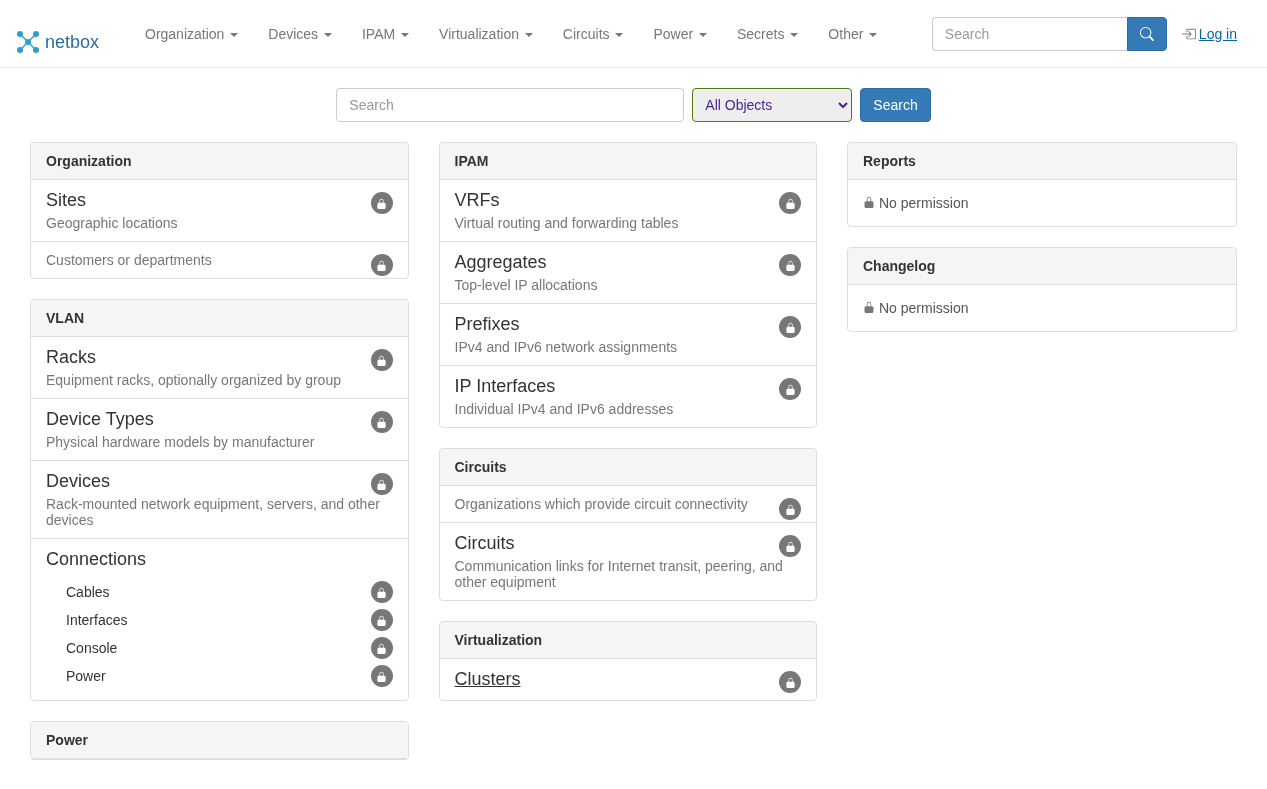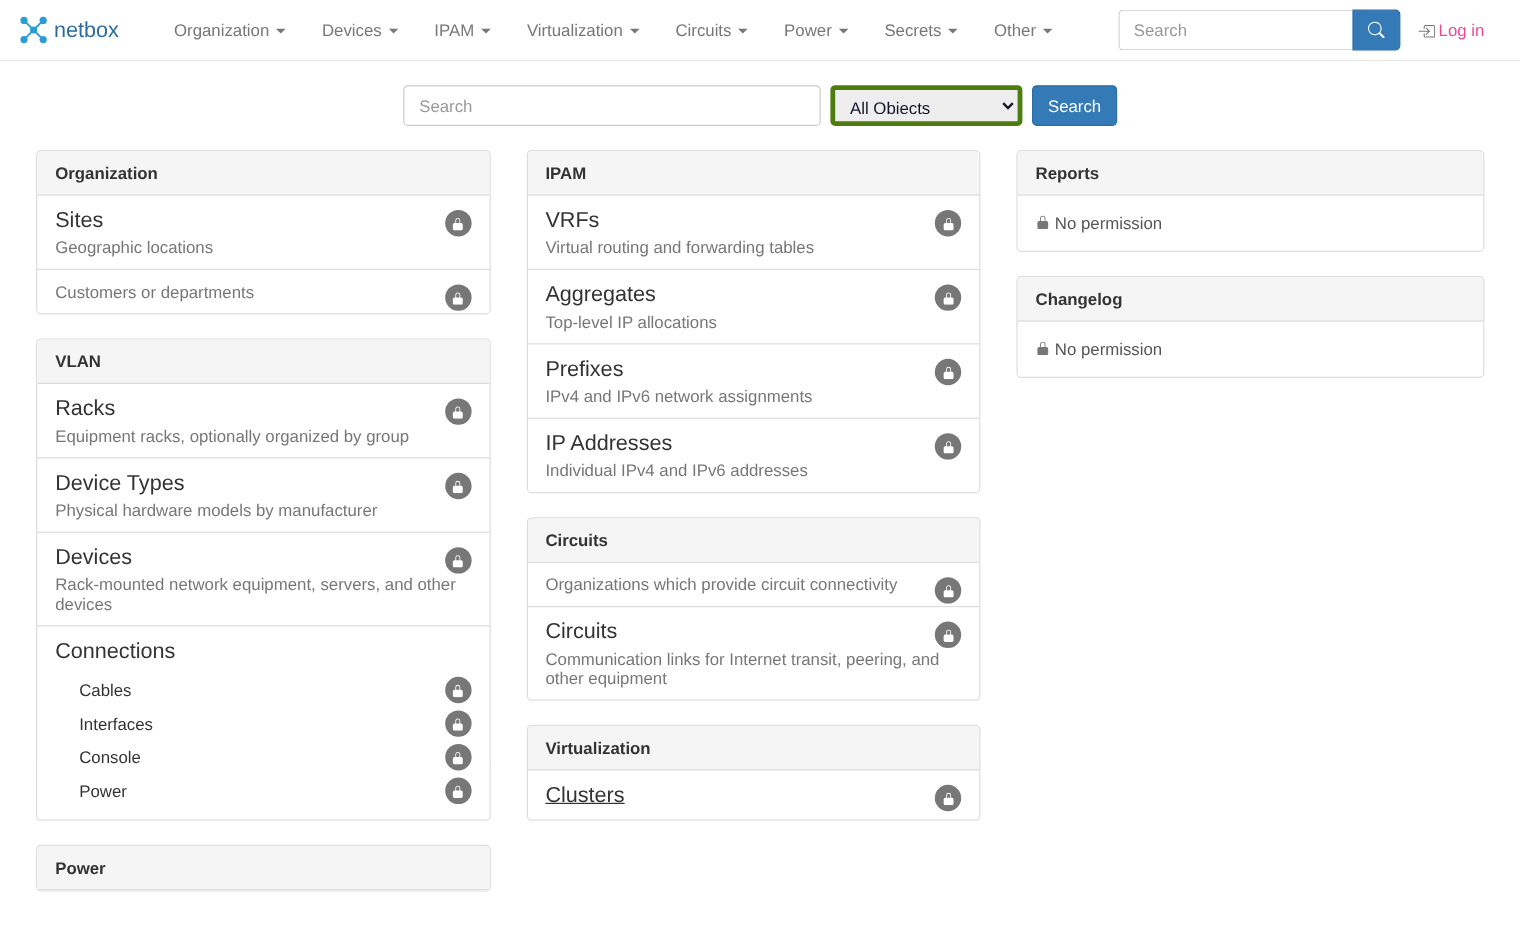--- a/index.html
+++ b/index.html
@@ -19,20 +19,21 @@
     min-height: 50px;
     display: flex;
     align-items: center;
     padding: 0 15px;
   }
   .navbar-brand {
     display: flex;
     align-items: center;
     padding: 7px 15px 7px 0;
     height: 50px;
+    margin-top: 17px;
   }
   .navbar-brand svg { height: 26px; }
   .nav-menu {
     display: flex;
     list-style: none;
     margin: 0;
     padding: 0;
   }
   .nav-menu > li > a {
     display: block;
@@ -72,25 +73,26 @@
     padding: 6px 12px;
     background: #337ab7;
     border: 1px solid #2e6da4;
     color: #fff;
     border-radius: 0 4px 4px 0;
     cursor: pointer;
     display: flex;
     align-items: center;
   }
   .login-link {
-    color: #ec4899;
+    color: #0369a1;
     padding: 15px;
     display: flex;
-    align-items: flex-end;
+    align-items: center;
     gap: 3px;
+    text-decoration: underline;
   }
 
   
   .container {
     max-width: 1237px;
     margin: 0 auto;
     padding: 0 15px;
   }
   .search-row {
     text-align: center;
@@ -108,24 +110,24 @@
     border-radius: 4px;
     background: #fff;
     color: #555;
   }
   .big-search::placeholder { color: #999; }
   .obj-select {
     width: 160px;
     height: 34px;
     padding: 6px 8px;
     font-size: 14px;
-    border: 4px solid #4d7c0f;
+    border: 1px solid #4d7c0f;
     border-radius: 4px;
     background: #eee;
-    color: #0f172a;
+    color: #4c1d95;
   }
   .search-btn {
     height: 34px;
     padding: 6px 12px;
     background: #337ab7;
     border: 1px solid #2e6da4;
     color: #fff;
     border-radius: 4px;
     cursor: pointer;
     font-size: 14px;
@@ -425,21 +427,21 @@
               </span>
             <h4>Prefixes</h4>
             <p>IPv4 and IPv6 network assignments</p>
           </li>
           <li class="list-group-item">
             <span class="lock-badge">
                 <svg width="11" height="11" viewBox="0 0 16 16" fill="white">
                   <path d="M8 1a3 3 0 0 0-3 3v3H4a2 2 0 0 0-2 2v5a2 2 0 0 0 2 2h8a2 2 0 0 0 2-2V9a2 2 0 0 0-2-2h-1V4a3 3 0 0 0-3-3zm-2 6V4a2 2 0 1 1 4 0v3H6z"></path>
                 </svg>
               </span>
-            <h4>IP Addresses</h4>
+            <h4>IP Interfaces</h4>
             <p>Individual IPv4 and IPv6 addresses</p>
           </li>
         </ul>
       </div>
 
       <div class="panel">
         <div class="panel-heading">Circuits</div>
         <ul class="list-group">
           <li class="list-group-item">
             <span class="lock-badge">

